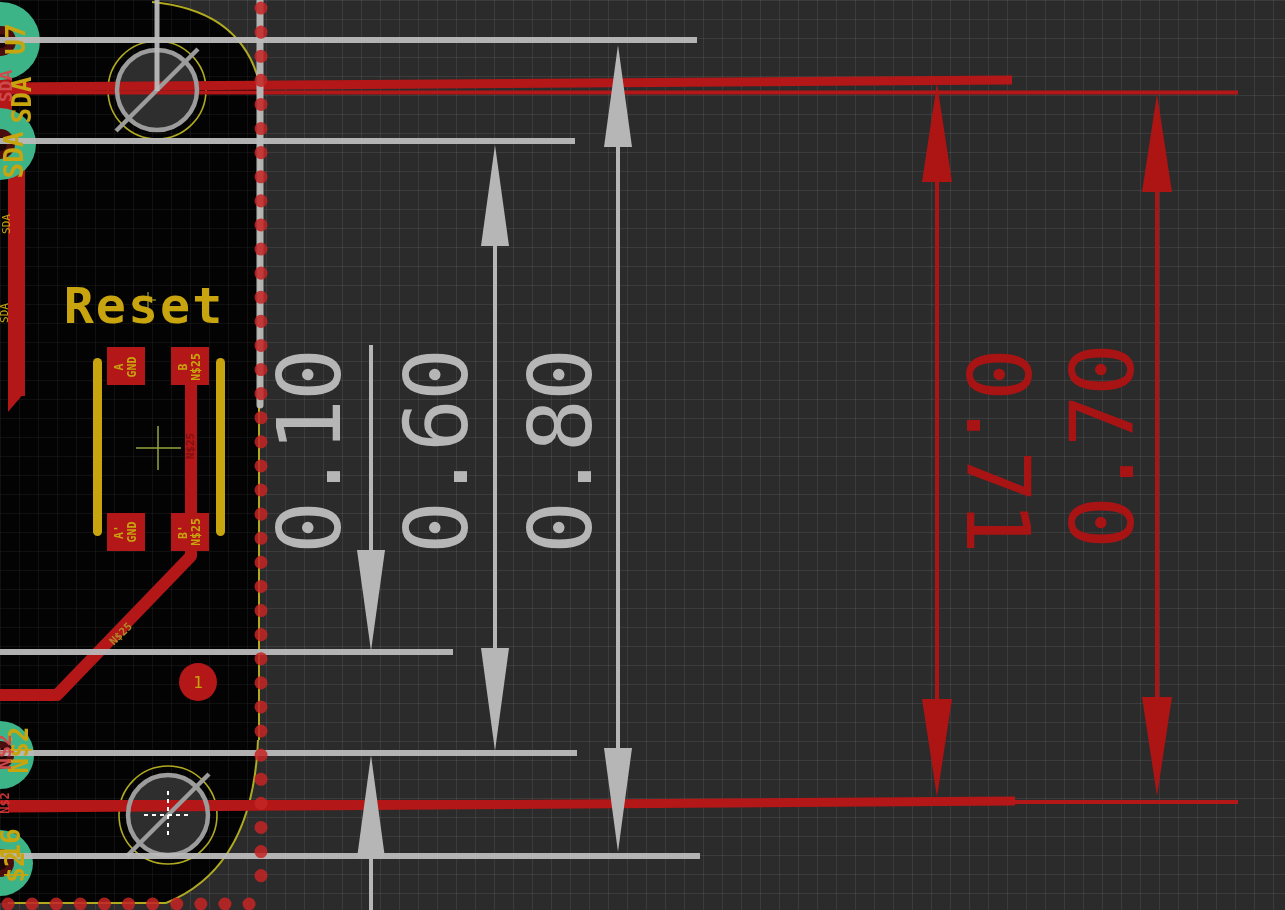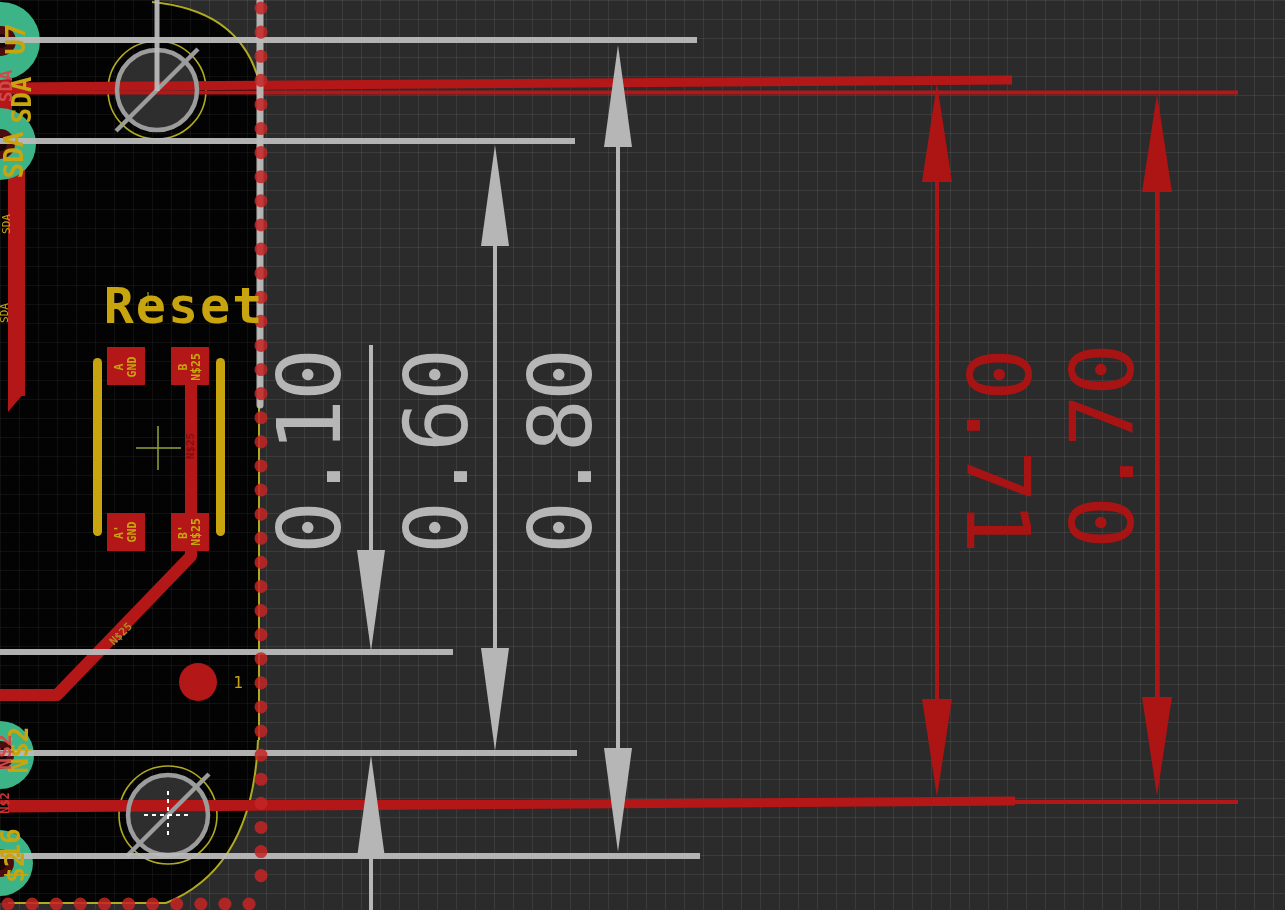--- a/index.html
+++ b/index.html
@@ -15,21 +15,21 @@
     position:absolute;left:0;top:0;width:1285px;height:910px;
     background-color:#030303;
     background-image:linear-gradient(rgba(255,255,255,0.05) 1px,transparent 1px),
                      linear-gradient(90deg,rgba(255,255,255,0.05) 1px,transparent 1px);
     background-size:19px 19px;
     clip-path:path('M0,0 L152,0 Q238,10 258,78 L258,740 Q253,868 166,903 L0,903 Z');
   }
   svg.layer{position:absolute;left:0;top:0;}
   .t{position:absolute;white-space:nowrap;transform:translate(-50%,-50%) rotate(-90deg);}
   .tcw{position:absolute;white-space:nowrap;transform:translate(-50%,-50%) rotate(90deg);}
-  .th{position:absolute;white-space:nowrap;transform:translate(-50%,-50%);margin-left:40px;}
+  .th{position:absolute;white-space:nowrap;transform:translate(-50%,-50%);}
   .t45{position:absolute;white-space:nowrap;transform:translate(-50%,-50%) rotate(-45deg);}
   .dim-gray{font-size:88px;color:#b6b6b6;letter-spacing:-2px;}
   .dim-red{font-size:88px;color:#a81414;letter-spacing:-2px;}
   .silk{color:#c8a50e;}
   .reset{font-size:50px;color:#c8a50e;font-weight:bold;letter-spacing:2px;}
   .big-lbl{font-size:26px;font-weight:bold;}
   .sm-lbl{font-size:11px;}
   .padlbl{position:absolute;transform:translate(-50%,-50%) rotate(-90deg);
           font-size:11.5px;line-height:1.15;text-align:center;color:#c8a50e;font-weight:bold;}
   .padlbl span{display:block;}

